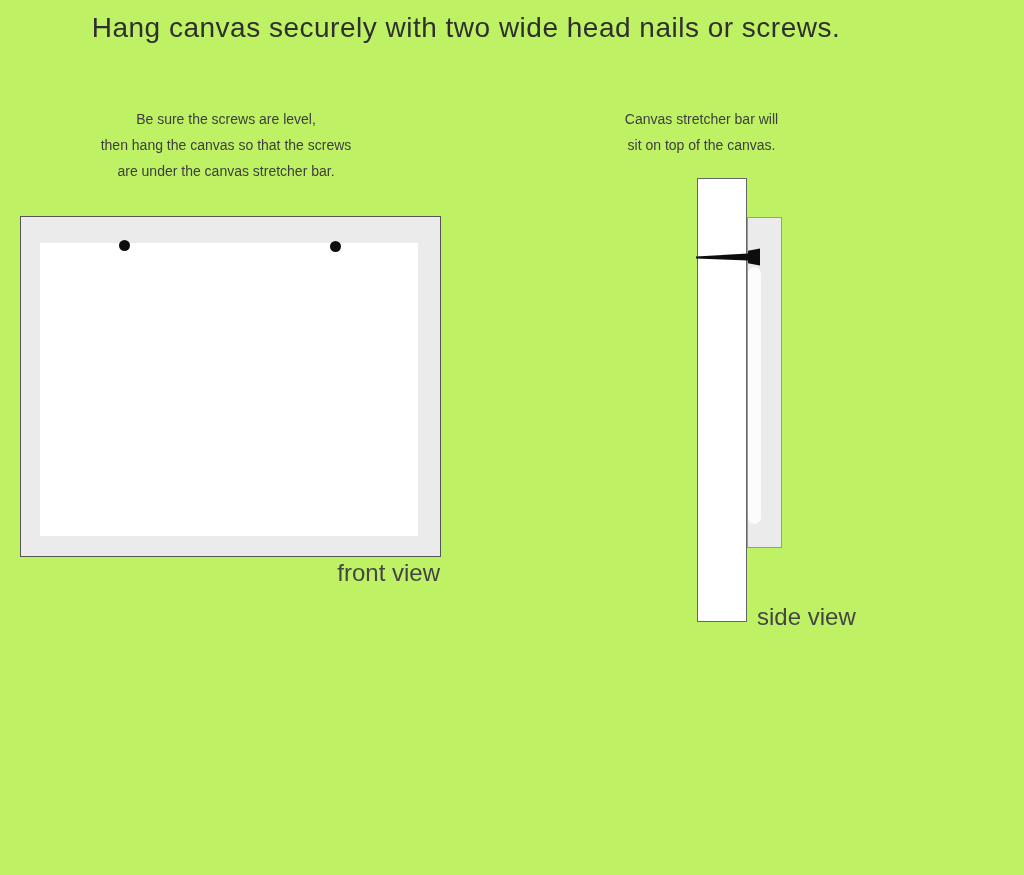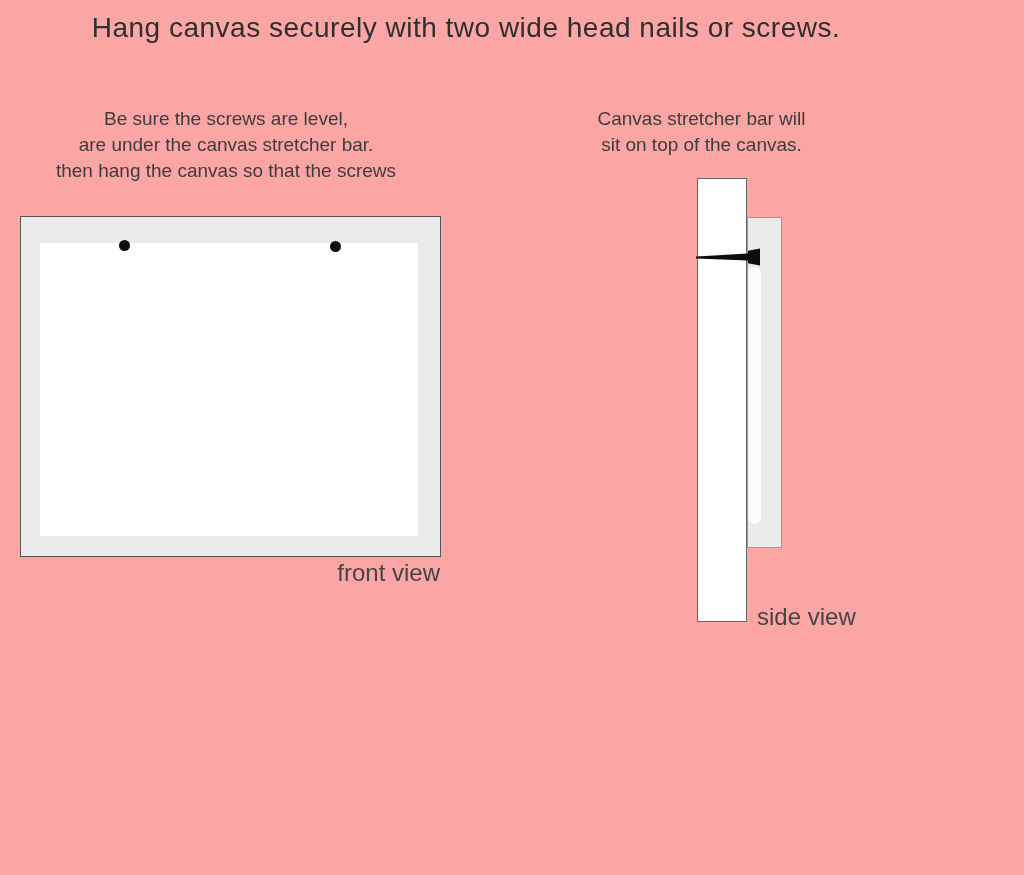--- a/index.html
+++ b/index.html
@@ -1,20 +1,20 @@
 <!DOCTYPE html>
 <html><head>
 <meta charset="utf-8">
 <style>
   html, body { margin: 0; padding: 0; background: #ffffff; }
   .page {
     position: relative;
     width: 1024px;
     height: 875px;
-    background: #fca5a5;
+    background: #bef264;
     overflow: hidden;
     font-family: "Liberation Sans", sans-serif;
     color: #3d3d3d;
     text-decoration: underline;
   }
 
   .title {
     position: absolute;
     top: 12px;
     left: 0;
@@ -24,21 +24,21 @@
     font-size: 28px;
     font-weight: 400;
     letter-spacing: 0.5px;
     color: #2f2f2f;
   }
 
   .instr {
     position: absolute;
     top: 106px;
     text-align: center;
-    font-size: 19px;
+    font-size: 14px;
     line-height: 26px;
     color: #3d3d3d;
   }
   .instr-front { left: 14px; width: 424px; }
   .instr-side  { left: 560px; width: 283px; }
 
   
   .fv-outer {
     position: absolute;
     left: 20px; top: 216px;
@@ -108,22 +108,22 @@
 </style>
 </head>
 <body>
 
 <div class="page">
 
   <h1 class="title">Hang canvas securely with two wide head nails or screws.</h1>
 
   <div class="instr instr-front">
     <div>Be sure the screws are level,</div>
+    <div>then hang the canvas so that the screws</div>
     <div>are under the canvas stretcher bar.</div>
-    <div>then hang the canvas so that the screws</div>
   </div>
 
   <div class="instr instr-side">
     <div>Canvas stretcher bar will</div>
     <div>sit on top of the canvas.</div>
   </div>
 
   <div class="fv-outer">
     <div class="fv-inner"></div>
     <span class="dot dot-left"></span>

